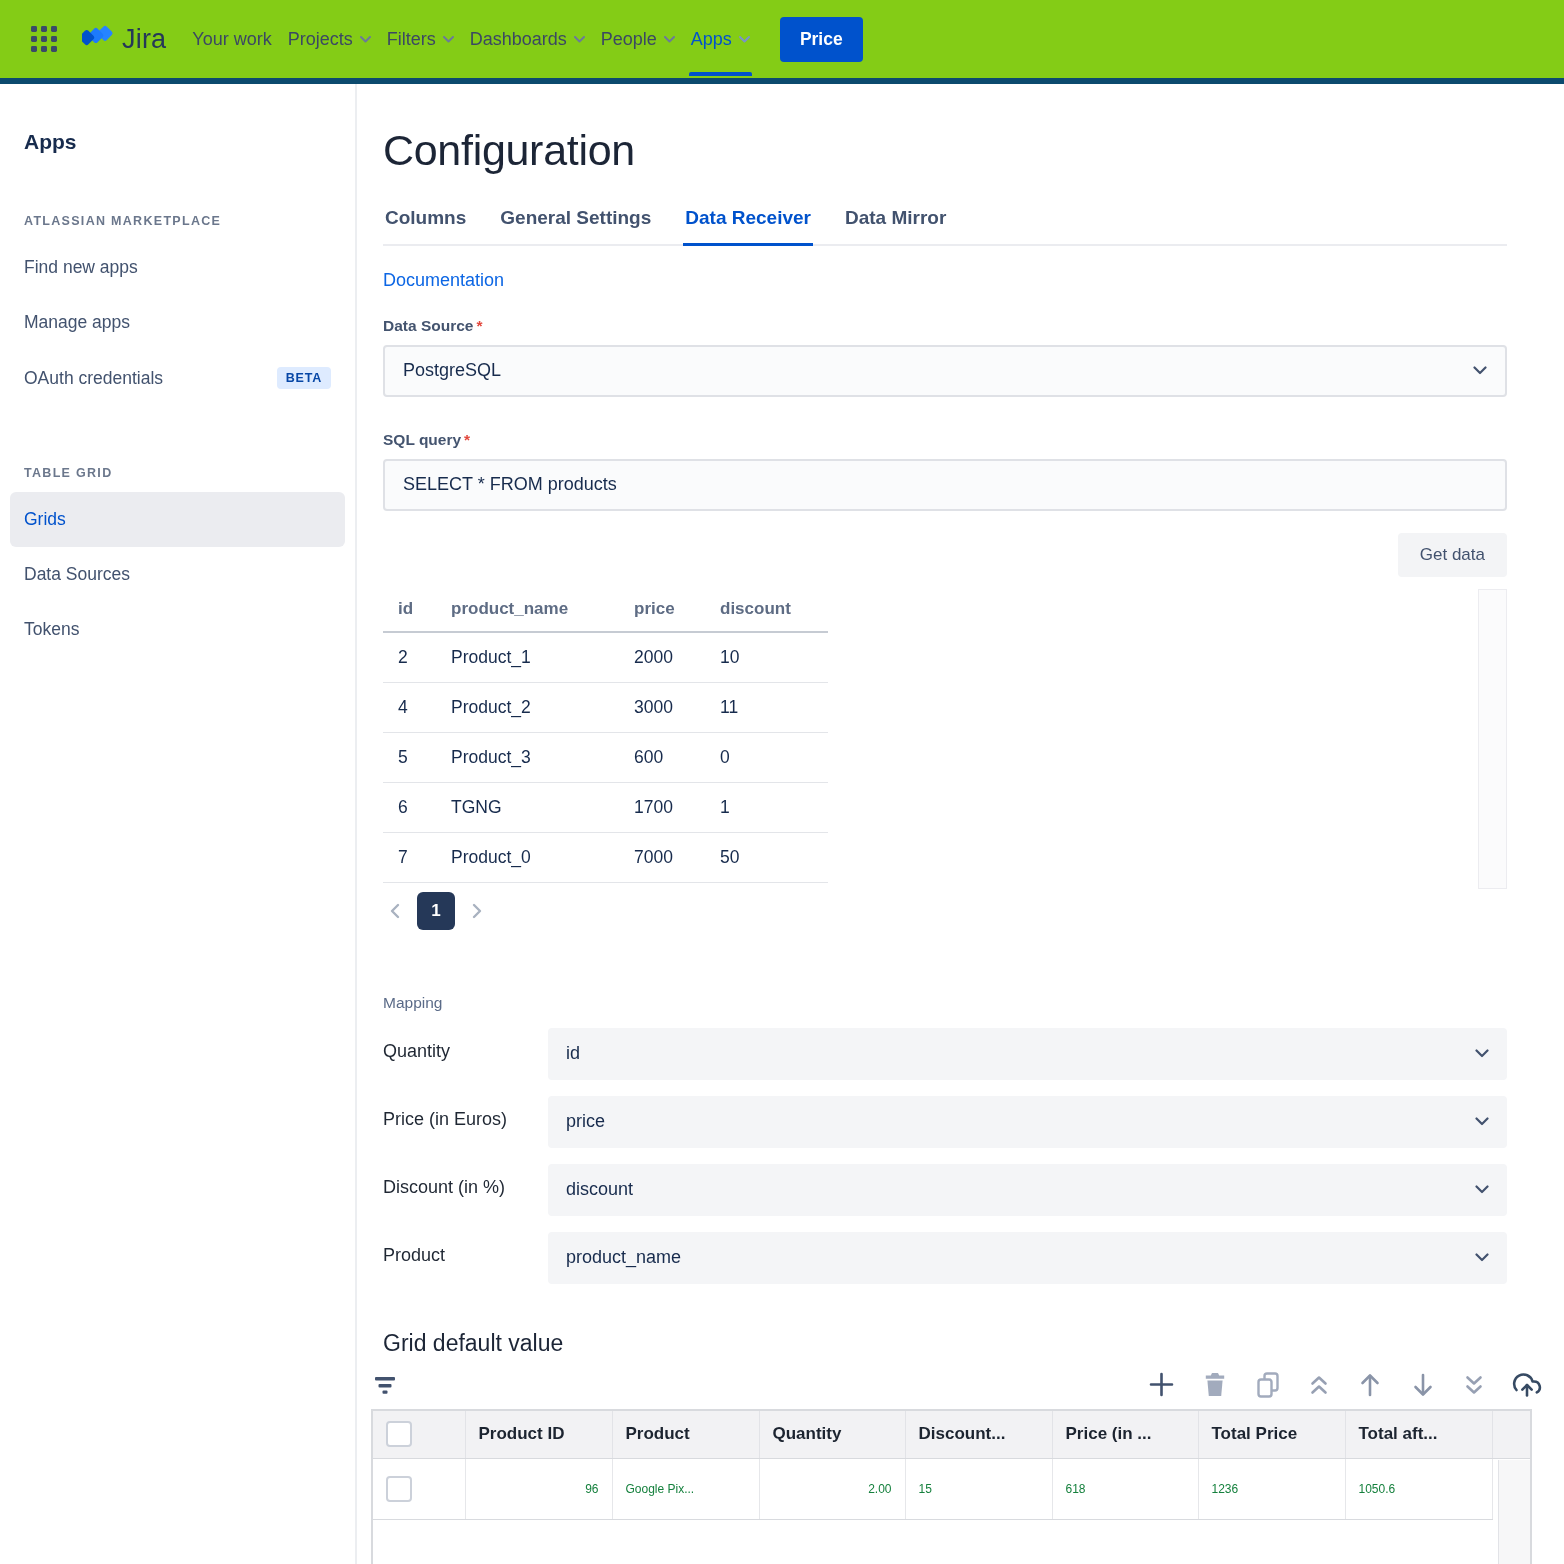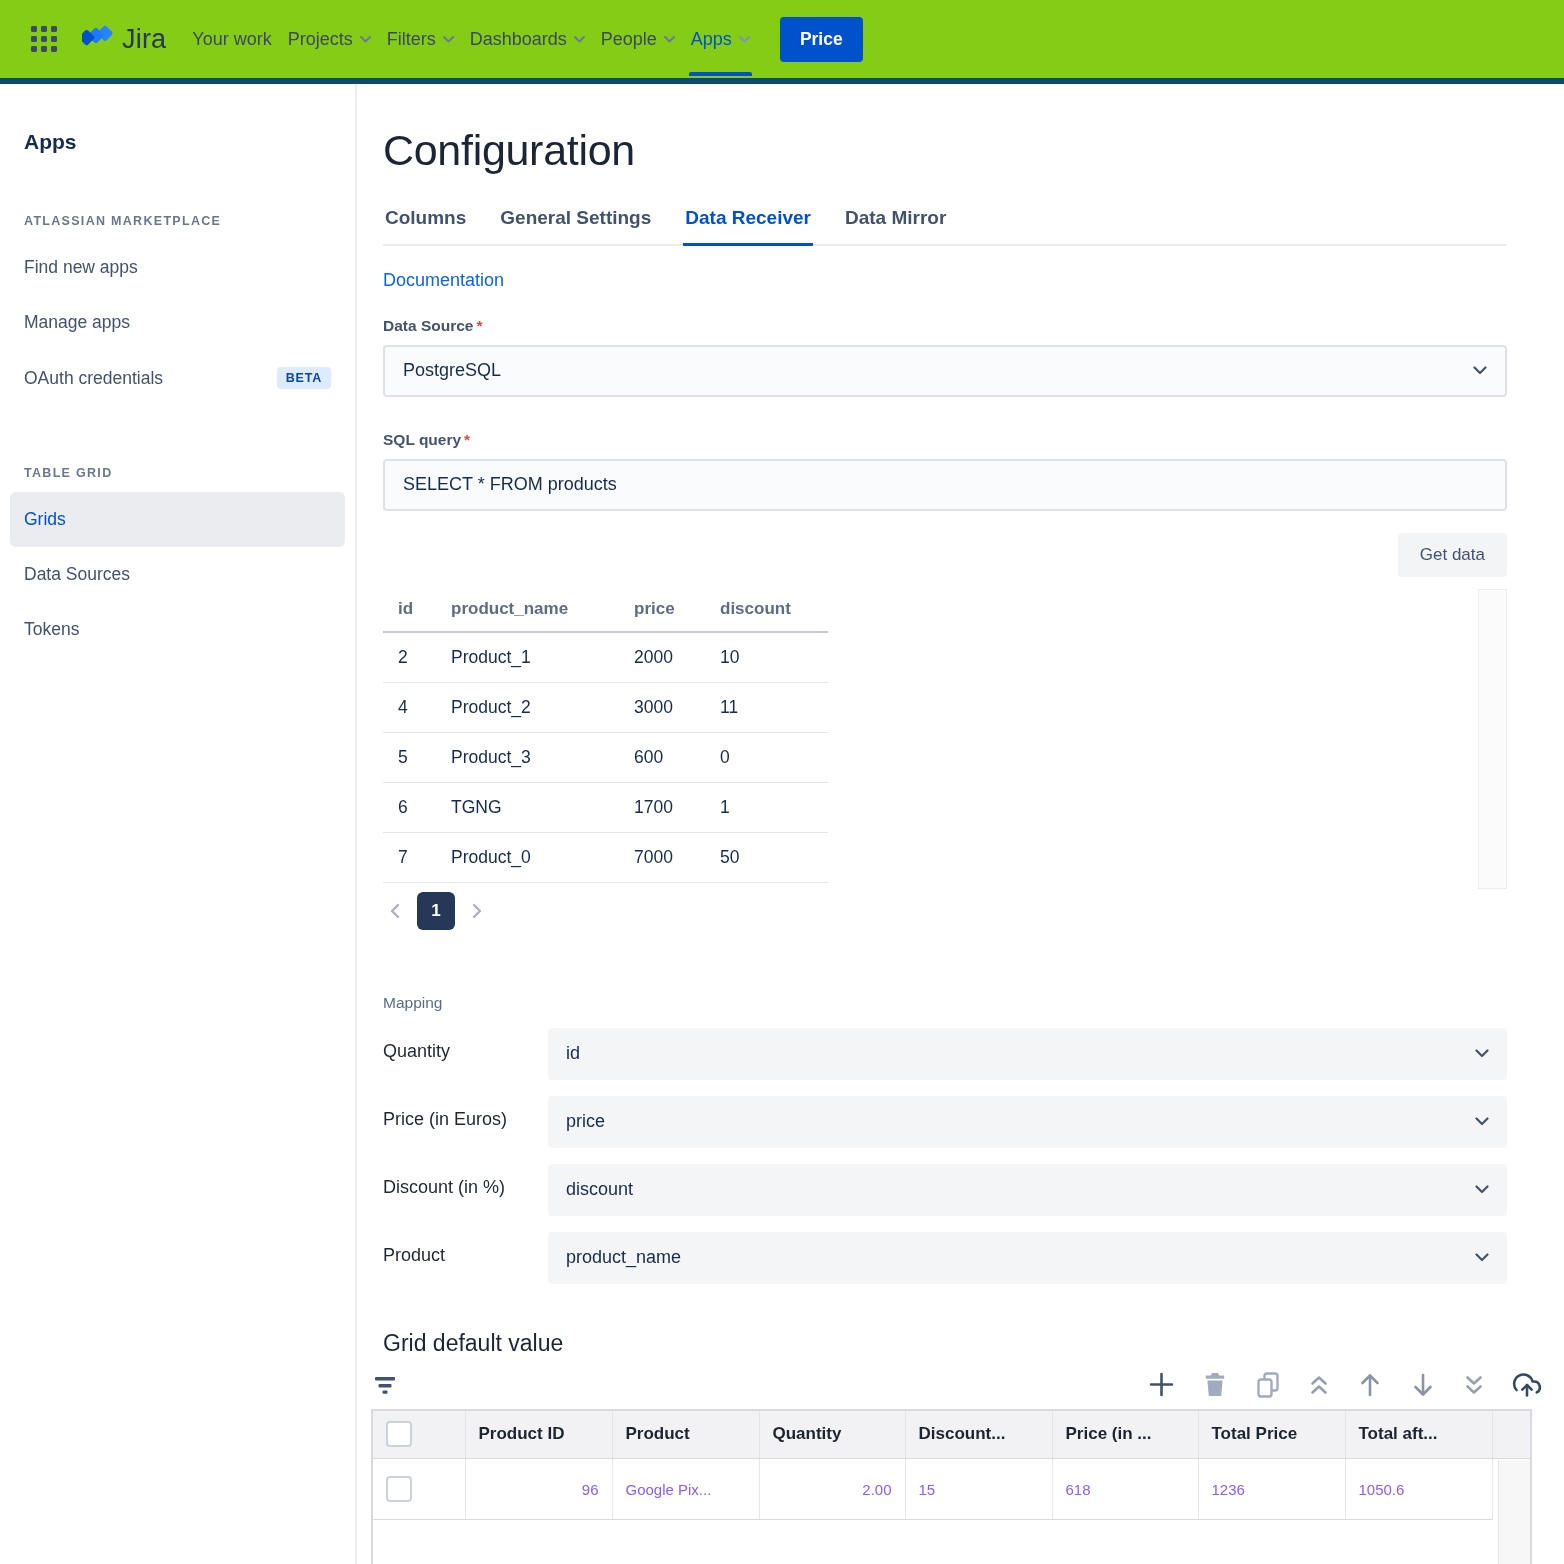--- a/index.html
+++ b/index.html
@@ -66,21 +66,21 @@
   
   .grid-section { margin-top:46px; }
   .grid-title { font-size:23px; font-weight:500; color:#1c2536; }
   .grid-toolbar { display:flex; align-items:center; justify-content:space-between; margin-top:10px; height:36px; margin-left:-10px; width:calc(100% + 45px); }
   .toolbar-right { display:flex; align-items:center; gap:27px; }
   .icon-btn { background:none; border:none; padding:0; cursor:pointer; display:flex; align-items:center; }
   .grid-table-wrap { margin-left:-12px; width:calc(100% + 37px); border:2px solid #d8dade; margin-top:6px; height:300px; position:relative; background:#fff; overflow:hidden; }
   .grid-table { width:100%; border-collapse:collapse; table-layout:fixed;padding-left:24px; }
   .grid-table th { background:#f2f2f4; height:48px; font-size:17px; font-weight:700; color:#1c2430; text-align:left; padding:0 13px; border-right:1px solid #e2e3e7; border-bottom:1px solid #d8dade; overflow:hidden; white-space:nowrap; }
   .grid-table th.gutter { border-right:none; }
-  .grid-table td { height:61px; font-size:15px; color:#8b5cf6; padding:0 13px; border-right:1px solid #e6e7ea; border-bottom:1px solid #d8dade; overflow:hidden; white-space:nowrap; background:#fff; }
+  .grid-table td { height:61px; font-size:12px; color:#15803d; padding:0 13px; border-right:1px solid #e6e7ea; border-bottom:1px solid #d8dade; overflow:hidden; white-space:nowrap; background:#fff; }
   .grid-table td.gutter { border-right:none; border-bottom:none; background:transparent; }
   .ar { text-align:right; }
   .cbx { width:26px; height:26px; border:2px solid #ccd1da; border-radius:4px; background:#fff; cursor:pointer; }
   .grid-gutter-strip { position:absolute; top:49px; right:0; bottom:0; width:32px; background:#f7f7f8; border-left:1px solid #e2e3e7; }
   svg { display:block; }
 </style>
 </head>
 <body>
 
 <div class="page">

